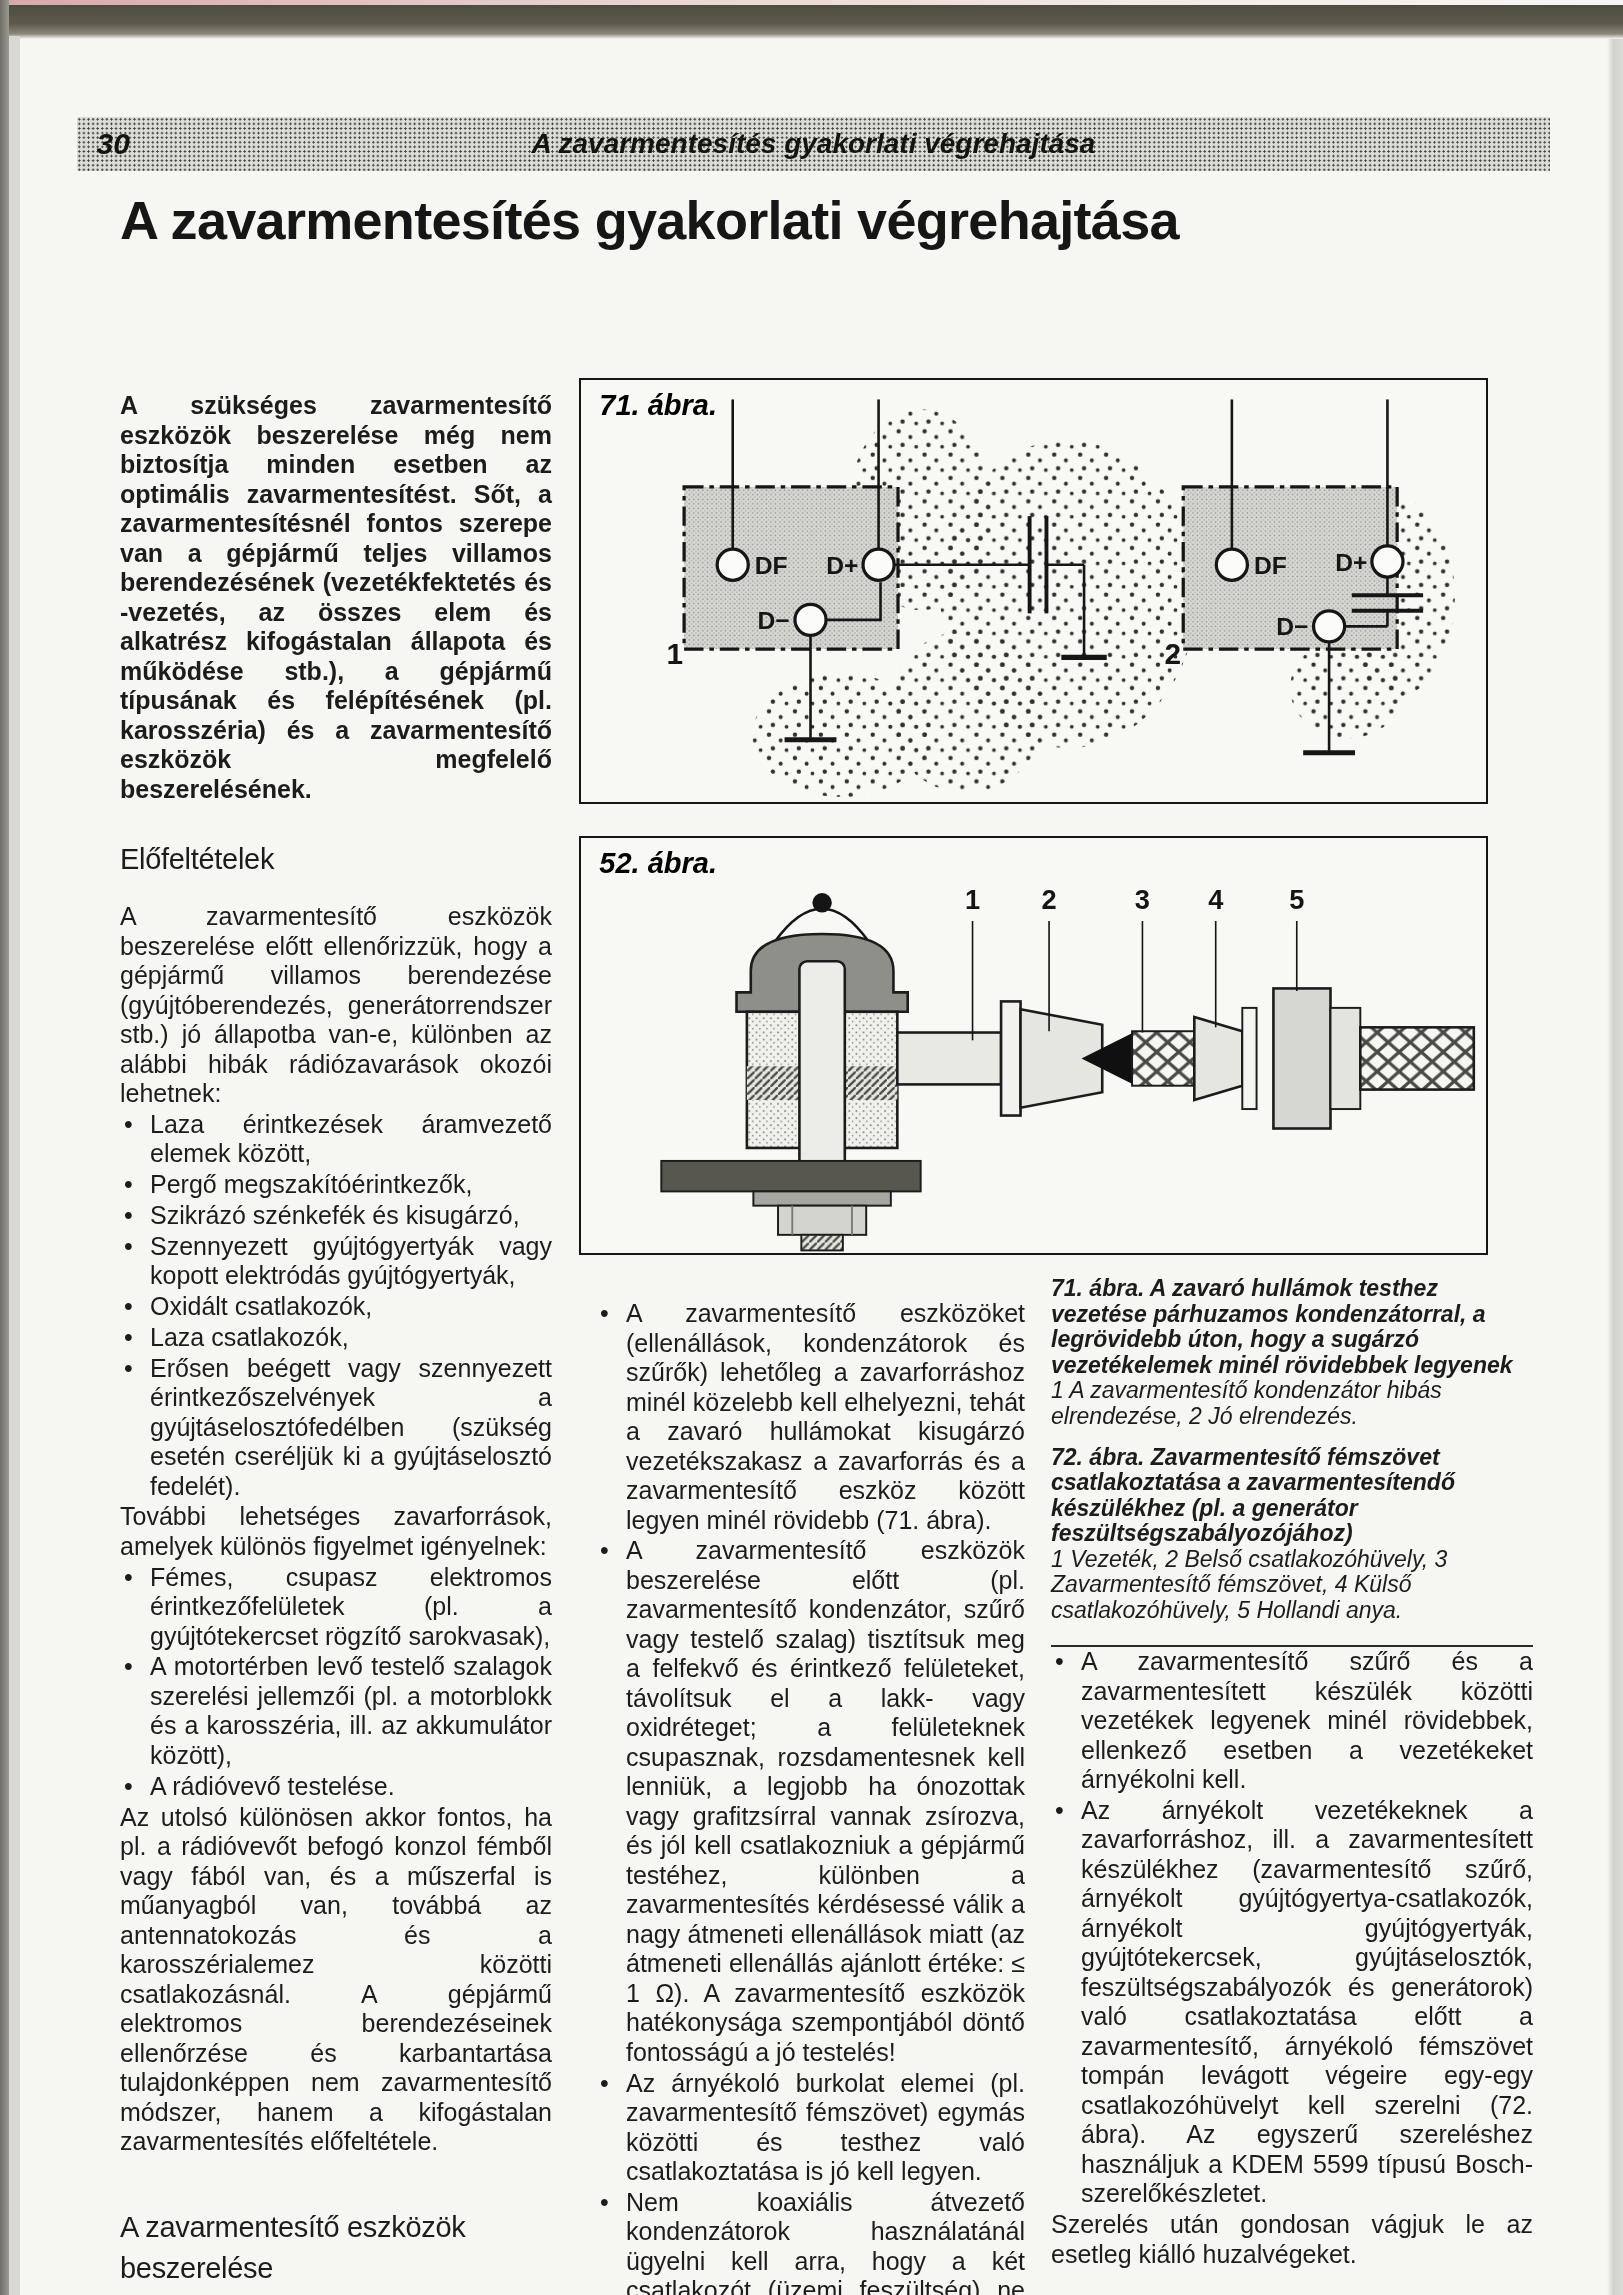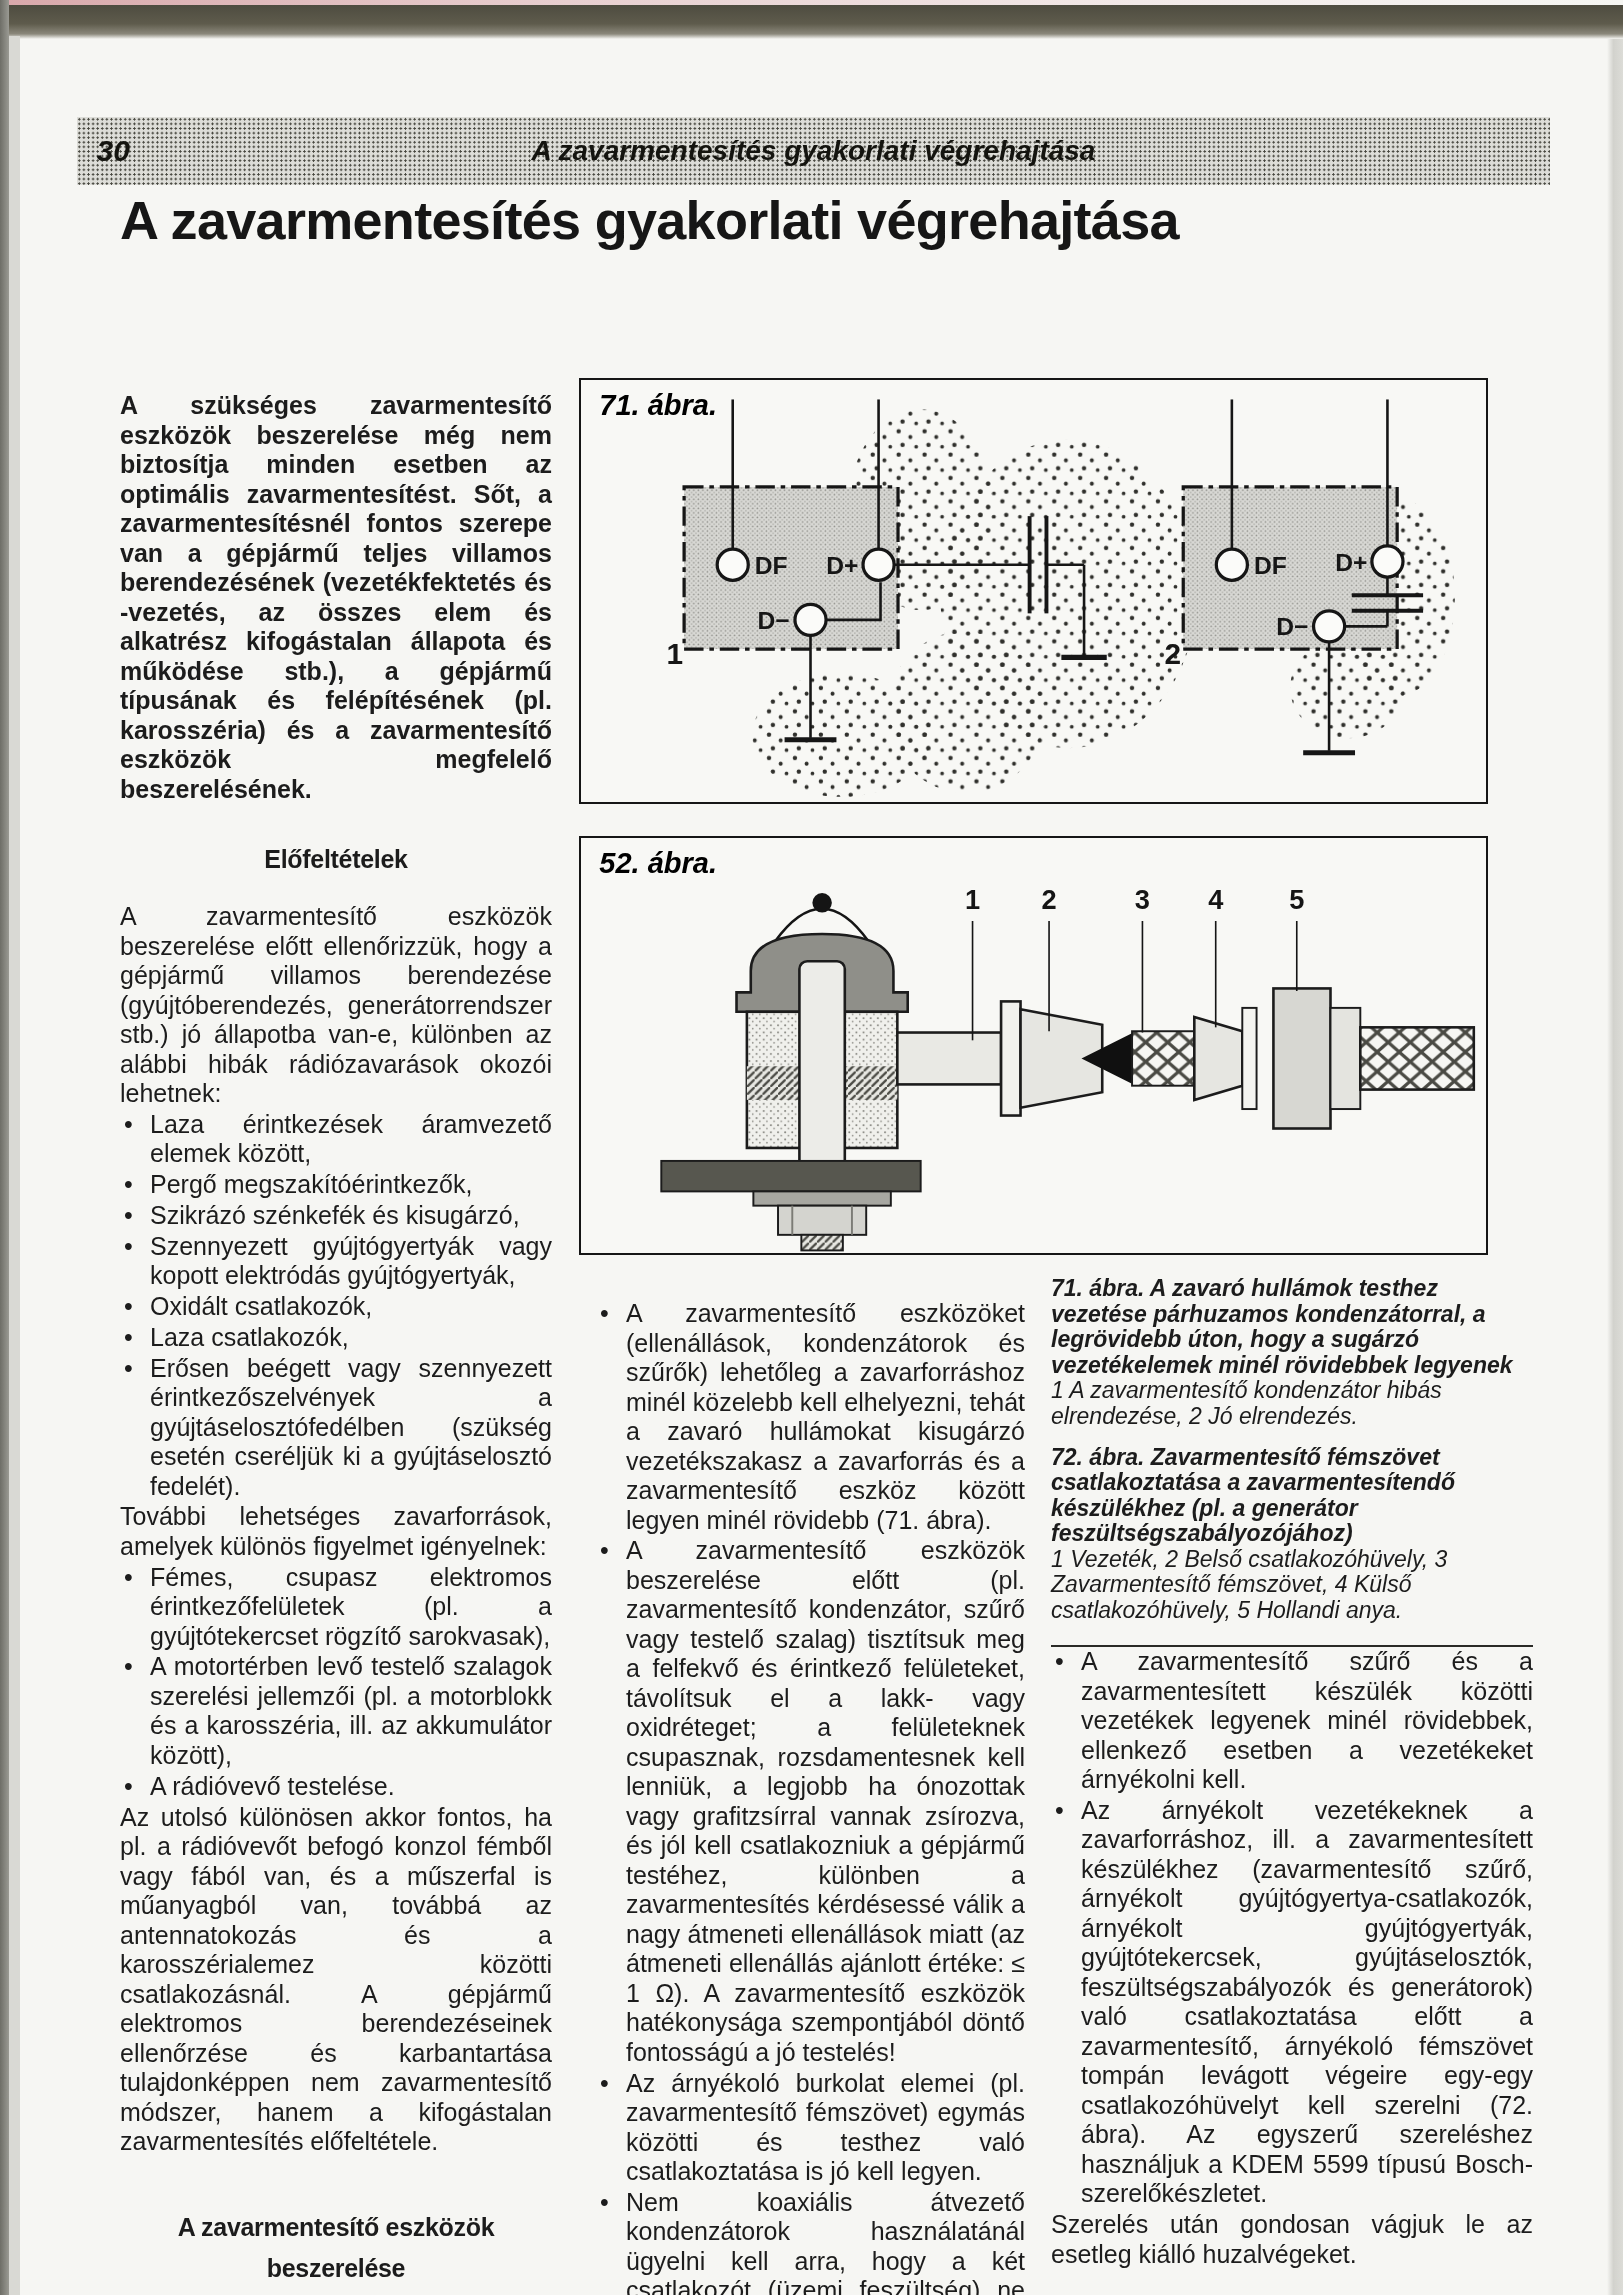--- a/index.html
+++ b/index.html
@@ -16,41 +16,41 @@
     background:linear-gradient(90deg,#d9a8ab 0%,#e8cfd0 35%,#f2e9e8 70%,#f6f6f3 100%);}
   .edge-top-dark{position:absolute;left:0;top:5.2px;width:1623px;height:34px;
     background:linear-gradient(180deg,#4e4c40 0%,#5e5b4c 55%,#8b887b 85%,#f6f6f3 100%);}
   .edge-left{position:absolute;left:0;top:0;width:8.5px;height:2295px;
     background:linear-gradient(90deg,#6e6e67,#9a9a93);}
   .edge-left2{position:absolute;left:8.5px;top:36px;width:11.8px;height:2259px;background:#d9d9d4;}
   .edge-right{position:absolute;right:0;top:39px;width:15.7px;height:2256px;
     background:linear-gradient(90deg,#f6f6f3,#d2d2cd 40%,#dcdcd7);}
   
   .header-bar{
-    position:absolute;left:77px;top:117px;width:1473px;height:68px;
+    position:absolute;left:77px;top:117px;width:1473px;height:54px;
     background-color:#ddddd8;
     background-image:radial-gradient(#47473f 1px,rgba(0,0,0,0) 1.1px);
     background-size:4.6px 4.6px;
     display:flex;align-items:center;
   }
   .header-page-num{font-style:italic;font-weight:bold;font-size:30px;margin-left:19.6px;color:#14140f;}
   .header-running{position:absolute;left:0;right:0;text-align:center;
     font-style:italic;font-weight:bold;font-size:28px;color:#14140f;}
   .page-title{
     position:absolute;left:120px;top:189px;width:1440px;
     font-size:54px;font-weight:bold;letter-spacing:-0.7px;color:#161616;
   }
   
   .col{position:absolute;font-size:25px;line-height:29.5px;text-align:justify;}
   #col-left{left:120px;top:391px;width:432px;}
   #col-mid{left:596px;top:1299px;width:429px;}
   #col-right{left:1051px;top:1276px;width:482px;}
   .para{margin:0 0 1.3px 0;}
   .bold{font-weight:bold;}
-  .h2{font-size:25px;line-height:41px;font-weight:bold;text-align:center;letter-spacing:-0.3px;}
+  .h2{font-size:29px;line-height:41px;font-weight:normal;text-align:left;letter-spacing:-0.3px;}
   #h-elofeltetelek{margin-top:35px;margin-bottom:22px;}
   #h-beszerelese{margin-top:50px;margin-bottom:30px;}
   .li{position:relative;padding-left:30px;margin:0 0 1.3px 0;}
   .li::before{content:"\2022";position:absolute;left:3.9px;top:0;}
   
   .cap-bold{font-style:italic;font-weight:bold;font-size:23px;line-height:25.5px;text-align:left;margin:0;}
   .cap-reg{font-style:italic;font-size:23px;line-height:25.5px;text-align:left;margin:0 0 15.7px 0;}
   .cap-rule{height:0;border-top:2.6px solid #2a2a26;margin:22px 0 0 0;}
   #col-right .li:first-of-type{margin-top:34px;}
   

